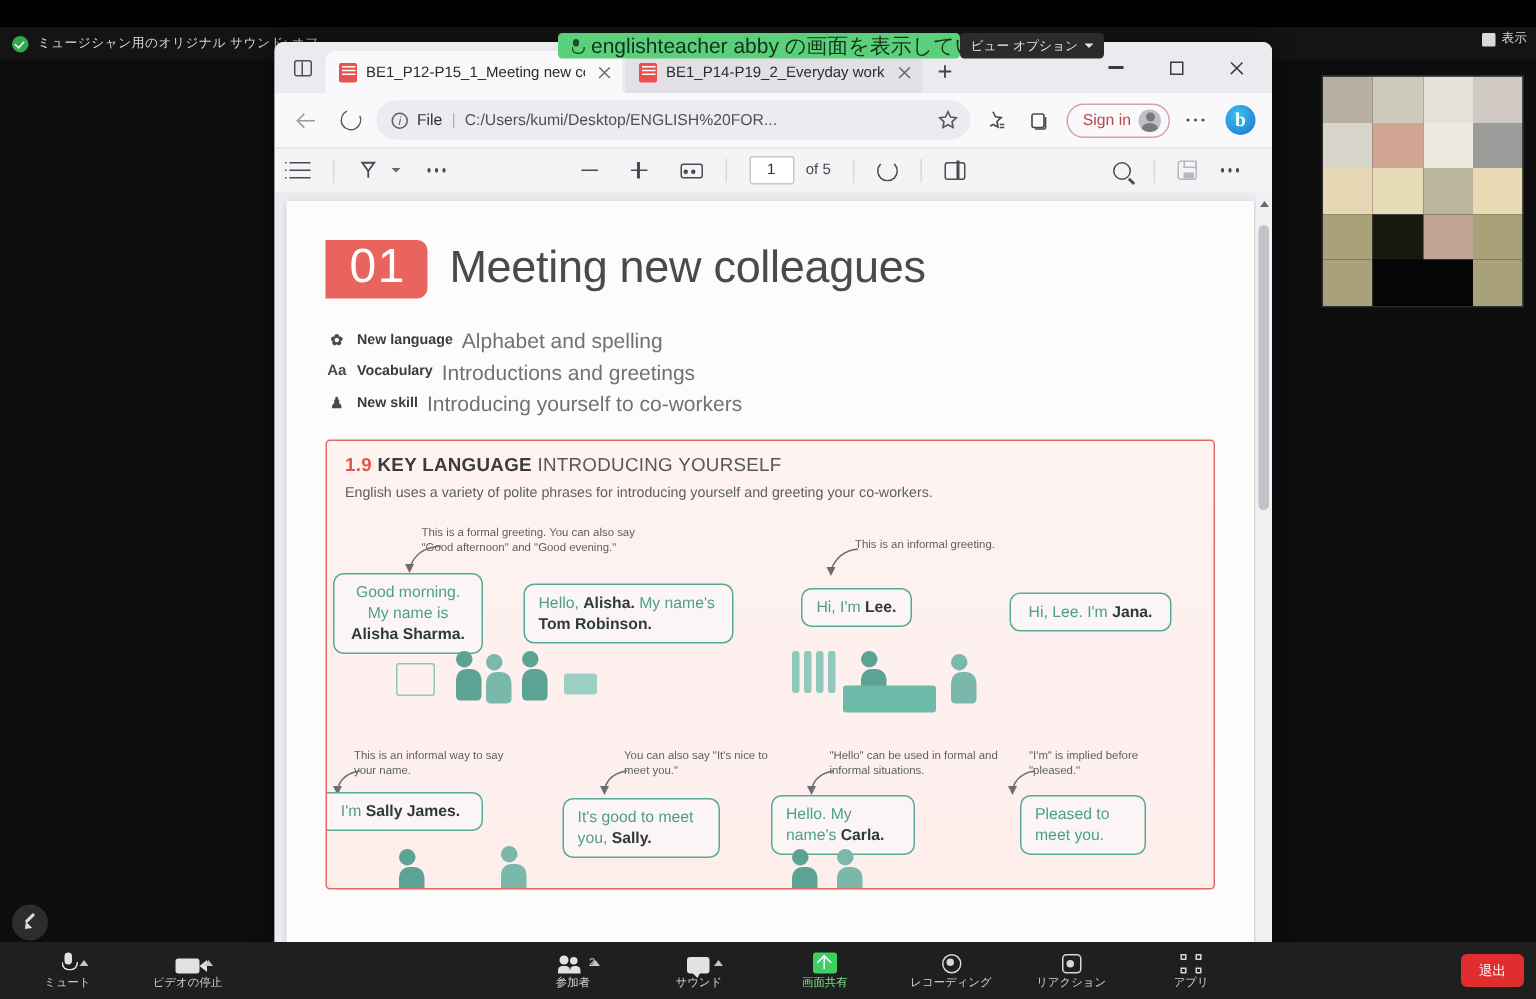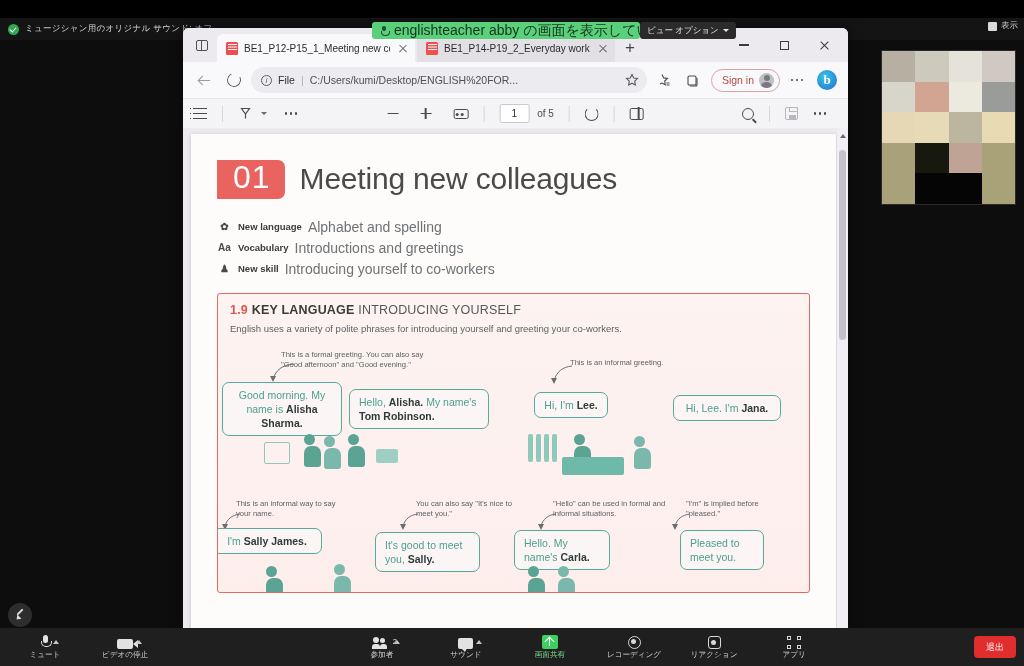--- a/index.html
+++ b/index.html
@@ -533,21 +533,21 @@
             <div class="note" style="left:352px; top:64px; width:115px;">This is an informal greeting.</div>
             <svg style="position:absolute; left:48px; top:68px;" width="30" height="22">
                 <path d="M28 2 C16 3 10 8 7 17" fill="none" stroke="#6b6e70" stroke-width="1"></path>
                 <path d="M7 20 l-3 -6 l6 0 z" fill="#6b6e70"></path>
               </svg>
             <svg style="position:absolute; left:330px; top:70px;" width="26" height="22">
                 <path d="M24 2 C14 3 9 8 6 16" fill="none" stroke="#6b6e70" stroke-width="1"></path>
                 <path d="M6 20 l-3 -6 l6 0 z" fill="#6b6e70"></path>
               </svg>
 
-            <div class="bubble" style="left:4px; top:88px; width:120px; text-align:center;">
+            <div class="bubble" style="left:4px; top:88px; width:100px; text-align:center;">
               <span>Good morning. My name is</span>
               <b>Alisha Sharma.</b>
             </div>
             <div class="bubble" style="left:131px; top:95px; width:140px;">
               <span>Hello,</span>
               <b>Alisha.</b>
               <span>My name's</span>
               <b>Tom Robinson.</b>
             </div>
             <div class="bubble" style="left:316px; top:98px; width:74px; text-align:center;">

